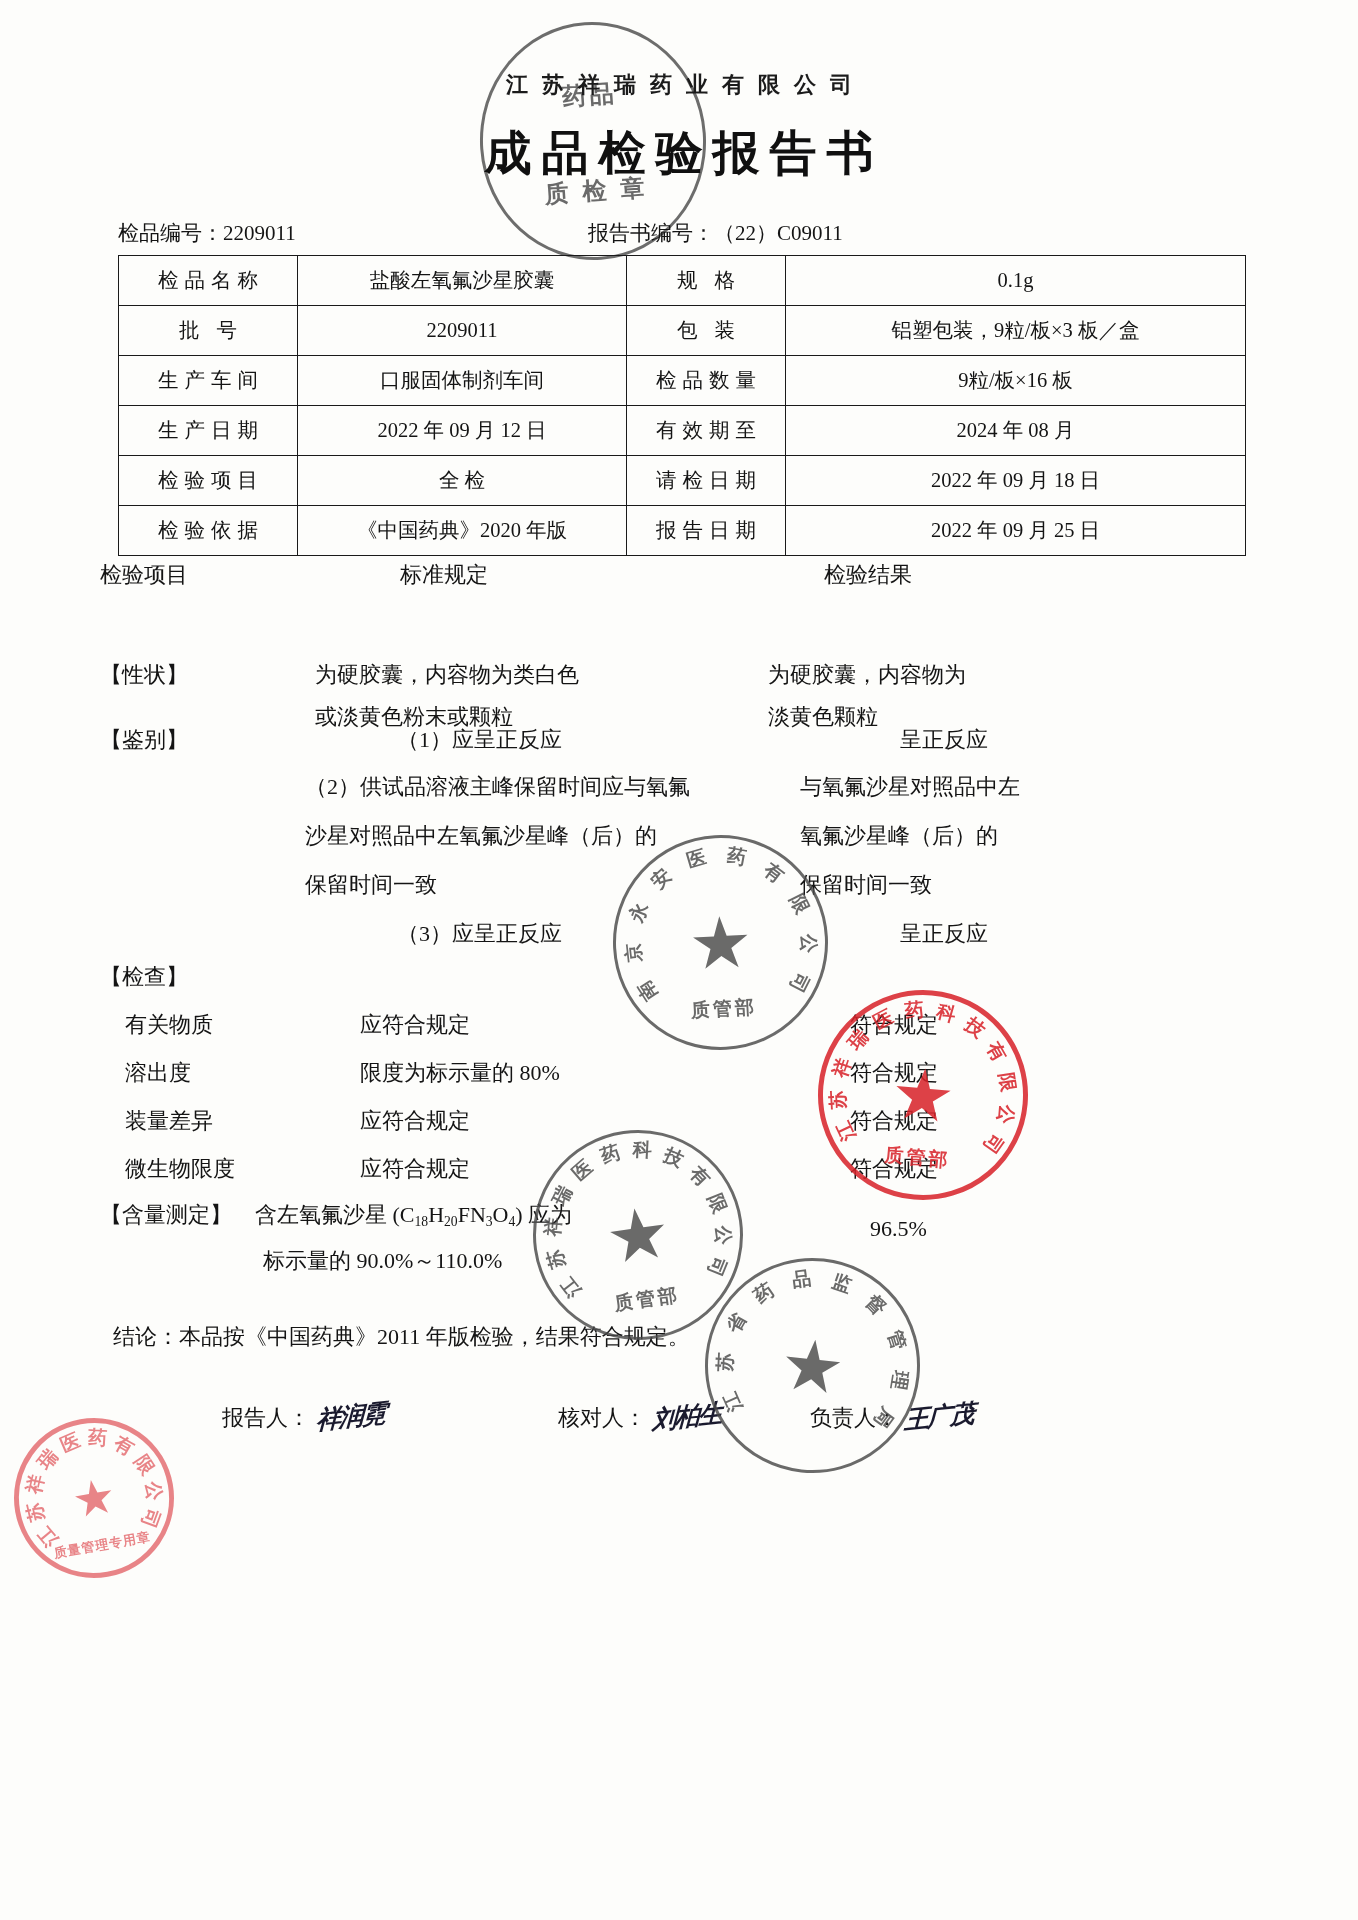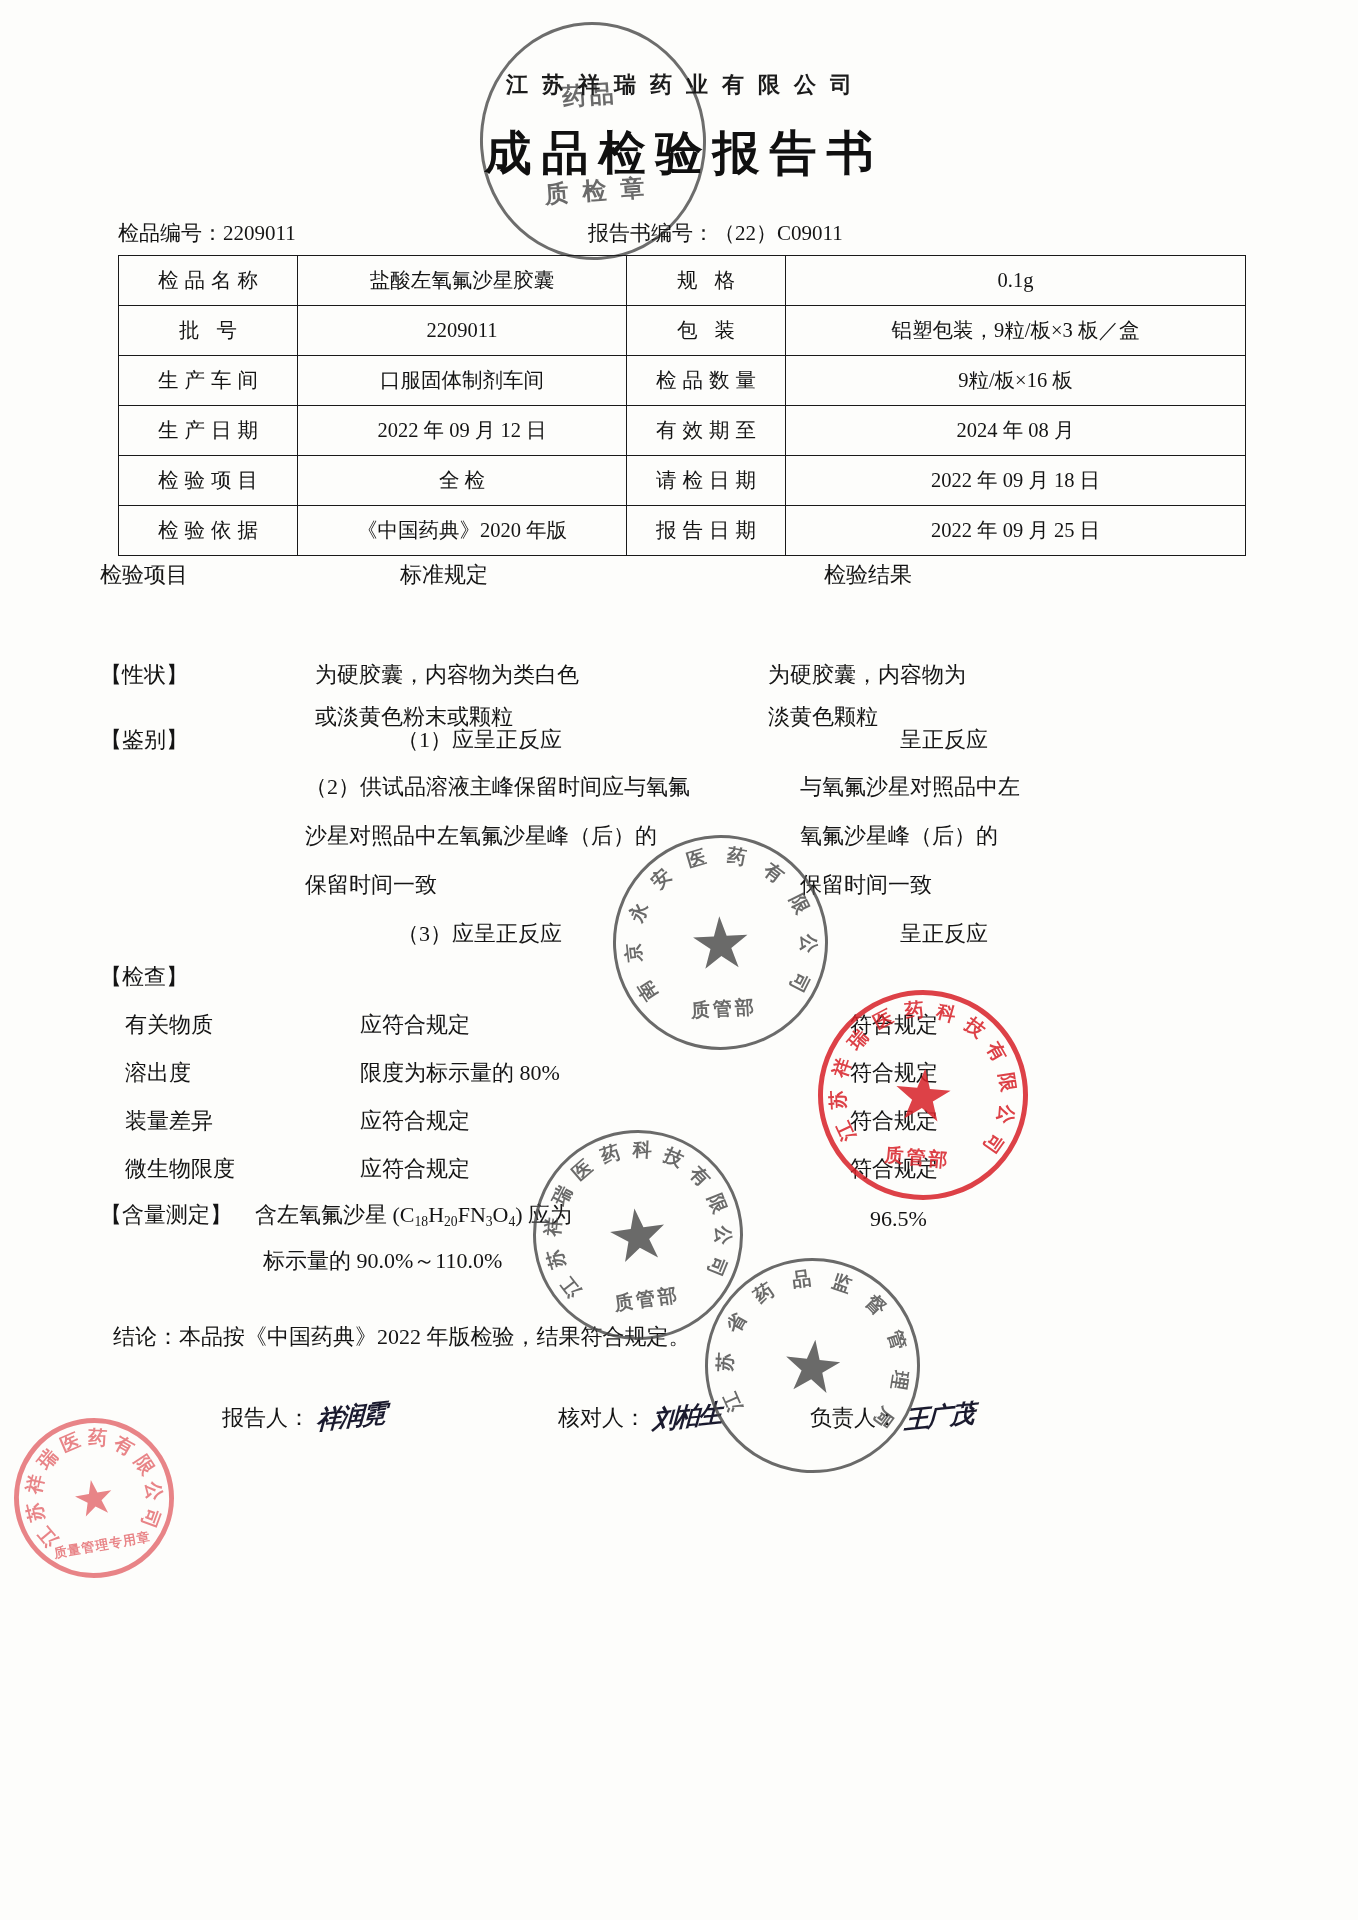--- a/index.html
+++ b/index.html
@@ -294,28 +294,28 @@
       <div class="res" style="left:750px;top:0;">符合规定</div>
     </div>
   </div>
 
   <div class="section" style="top:1200px;">
     <div class="row" style="height:46px;">
       <div class="item" style="top:0;">【含量测定】</div>
       <div class="std" style="left:155px;top:0;">
         <span>含左氧氟沙星 (C</span><sub>18</sub><span>H</span><sub>20</sub><span>FN</span><sub>3</sub><span>O</span><sub>4</sub><span>) 应为</span>
       </div>
-      <div class="res" style="left:770px;top:6px;">96.5%</div>
+      <div class="res" style="left:770px;top:16px;">96.5%</div>
     </div>
     <div class="row" style="height:46px;">
       <div class="std" style="left:163px;top:0;">标示量的 90.0%～110.0%</div>
     </div>
   </div>
 
-  <div class="conclusion">结论：本品按《中国药典》2022 年版检验，结果符合规定。</div>
+  <div class="conclusion">结论：本品按《中国药典》2011 年版检验，结果符合规定。</div>
 
   <div class="signrow">
     <div class="s" style="left:222px;">
       <span>报告人：</span>
       <span class="handwrite">祥润霓</span>
     </div>
     <div class="s" style="left:558px;">
       <span>核对人：</span>
       <span class="handwrite">刘柏生</span>
     </div>

